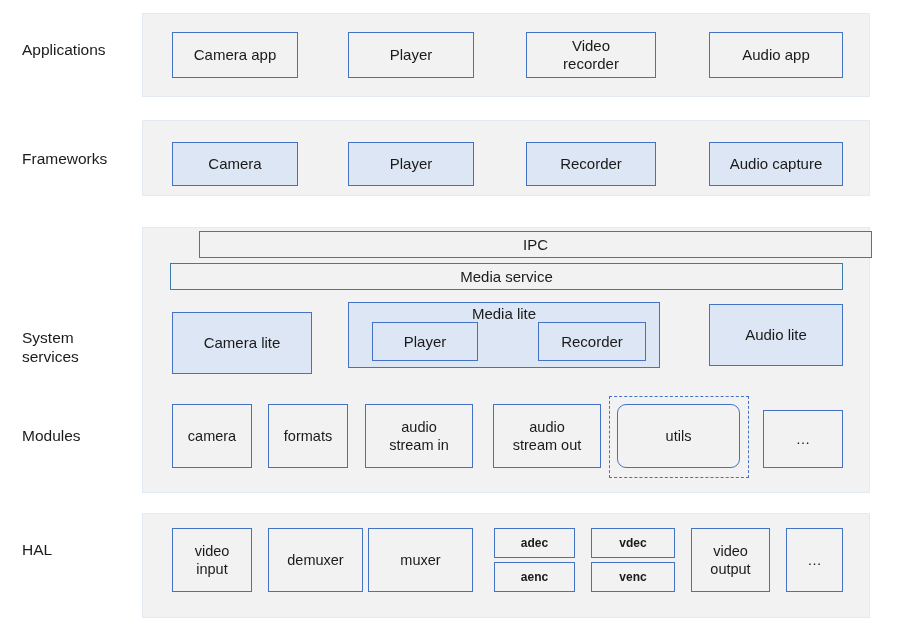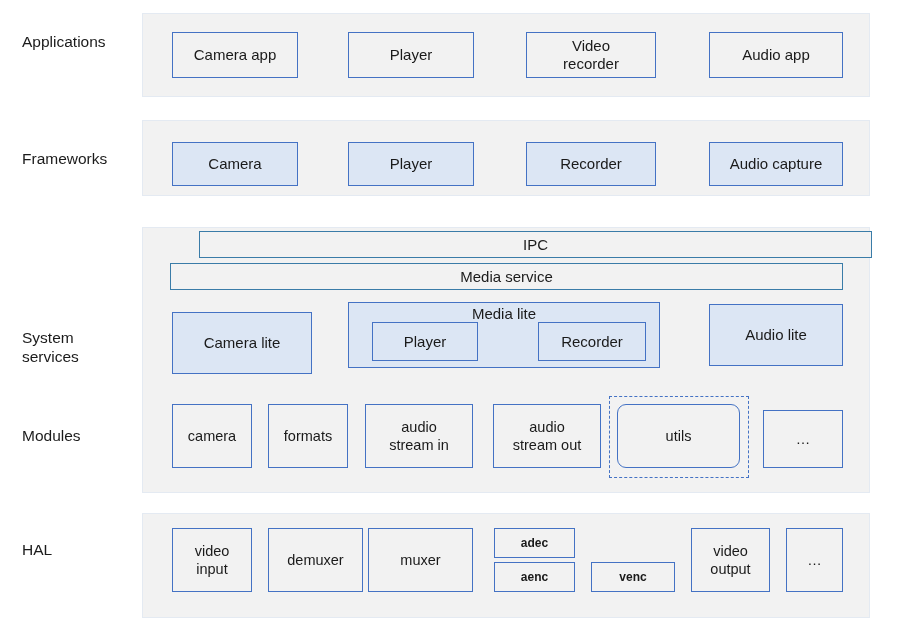--- a/index.html
+++ b/index.html
@@ -60,21 +60,21 @@
     border:1px solid #3a7ca8;background:#f2f2f2;
     display:flex;align-items:center;justify-content:center;
     font-size:15px;color:#1b1b1b;
   }
 </style>
 </head>
 <body>
 
 <div class="canvas">
 
-  <div class="row-label" style="top:32px;">Applications</div>
+  <div class="row-label" style="top:40px;">Applications</div>
   <div class="row-label" style="top:149px;">Frameworks</div>
   <div class="row-label" style="top:328px;">System
 services</div>
   <div class="row-label" style="top:426px;">Modules</div>
   <div class="row-label" style="top:540px;">HAL</div>
 
   <div class="band" style="top:13px;height:84px;"></div>
   <div class="node plain" style="left:172px;top:32px;width:126px;height:46px;">Camera app</div>
   <div class="node plain" style="left:348px;top:32px;width:126px;height:46px;">Player</div>
   <div class="node plain" style="left:526px;top:32px;width:130px;height:46px;">Video
@@ -116,19 +116,20 @@
 
   <div class="band" style="top:513px;height:105px;"></div>
 
   <div class="node plain small" style="left:172px;top:528px;width:80px;height:64px;">video
 input</div>
   <div class="node plain small" style="left:268px;top:528px;width:95px;height:64px;">demuxer</div>
   <div class="node plain small" style="left:368px;top:528px;width:105px;height:64px;">muxer</div>
 
   <div class="node plain tiny" style="left:494px;top:528px;width:81px;height:30px;">adec</div>
   <div class="node plain tiny" style="left:494px;top:562px;width:81px;height:30px;">aenc</div>
+  <div class="node plain tiny" style="left:591px;top:528px;width:84px;height:30px;">vdec</div>
   <div class="node plain tiny" style="left:591px;top:562px;width:84px;height:30px;">venc</div>
 
   <div class="node plain small" style="left:691px;top:528px;width:79px;height:64px;">video
 output</div>
   <div class="node plain small" style="left:786px;top:528px;width:57px;height:64px;">…</div>
 
 </div>
 
 </body></html>

